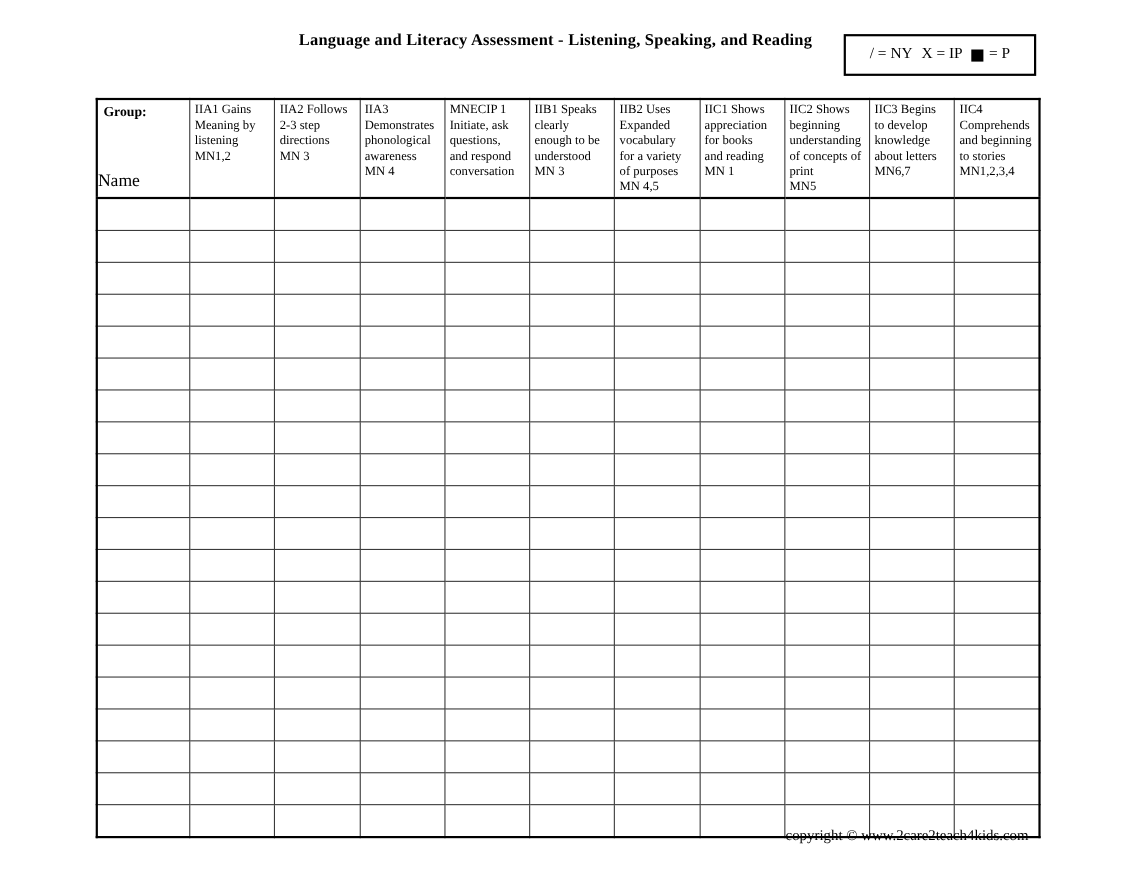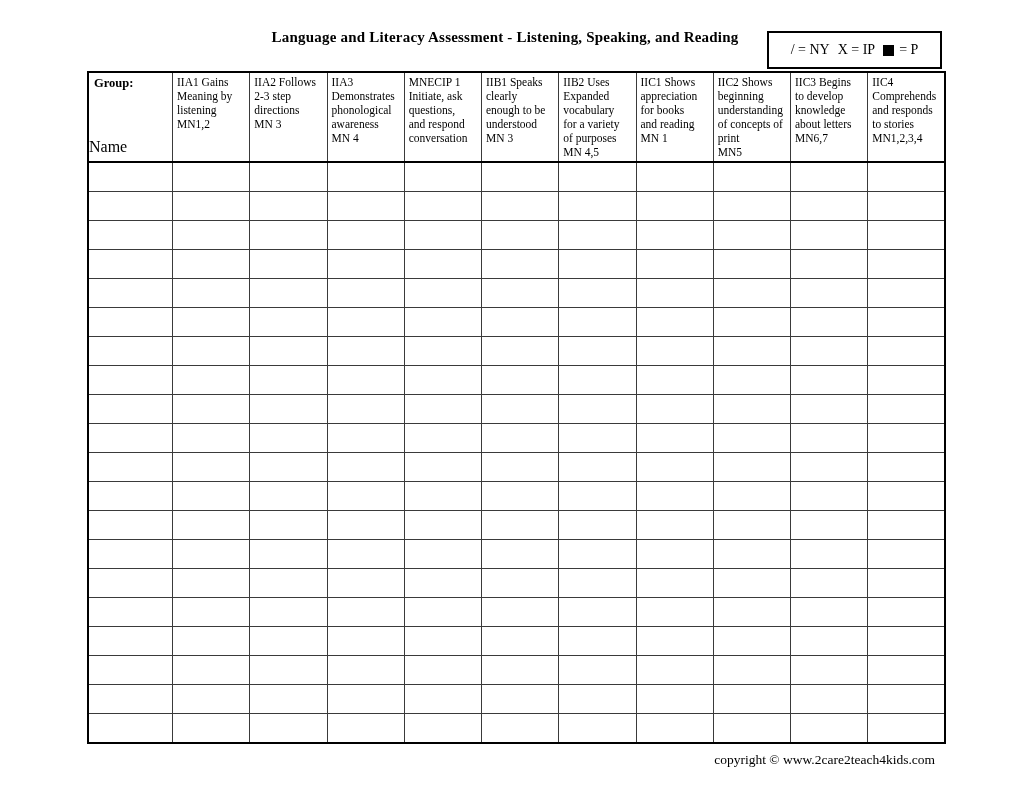--- a/index.html
+++ b/index.html
@@ -6,21 +6,21 @@
   .page{position:relative;width:1035px;height:800px;background:#ffffff;
         font-family:"Liberation Serif",serif;color:#000;overflow:hidden;}
   .title{position:absolute;top:29px;left:0;width:1010px;text-align:center;
          font-size:15px;font-weight:bold;letter-spacing:.2px;}
   .legend{position:absolute;left:767px;top:31px;width:175px;height:38px;
           border:2px solid #000;box-sizing:border-box;background:#fff;
           display:flex;align-items:center;justify-content:center;gap:8px;
           font-size:14px;}
   .legend-p{display:inline-flex;align-items:center;}
   .sq{display:inline-block;width:11px;height:11px;background:#000;margin-right:5px;}
-  table.grid{position:absolute;left:87px;top:71px;width:859px;height:673px;
+  table.grid{position:absolute;left:87px;top:89px;width:859px;height:673px;
              border-collapse:collapse;table-layout:fixed;background:#fff;
              border:2px solid #000;}
   .grid th,.grid td{border:1px solid #3a3a3a;padding:0;}
   .grid thead th{height:84px;vertical-align:top;text-align:left;font-weight:normal;
                  font-size:11.5px;line-height:14px;padding:2px 2px 2px 4px;
                  white-space:pre-line;border-bottom:2px solid #000;}
   .group-cell{position:relative;width:77px;}
   .group-label{position:absolute;top:3px;left:5px;font-weight:bold;font-size:12.5px;}
   .name-label{position:absolute;bottom:7px;left:0;width:100%;
               font-weight:normal;font-size:16px;}
@@ -91,21 +91,21 @@
 of concepts of
 print
 MN5</th>
           <th>IIC3 Begins
 to develop
 knowledge
 about letters
 MN6,7</th>
           <th>IIC4
 Comprehends
-and responds
+and beginning
 to stories
 MN1,2,3,4</th>
         </tr>
     </thead>
     <tbody>
         <tr>
           <td></td>
           <td></td>
           <td></td>
           <td></td>

